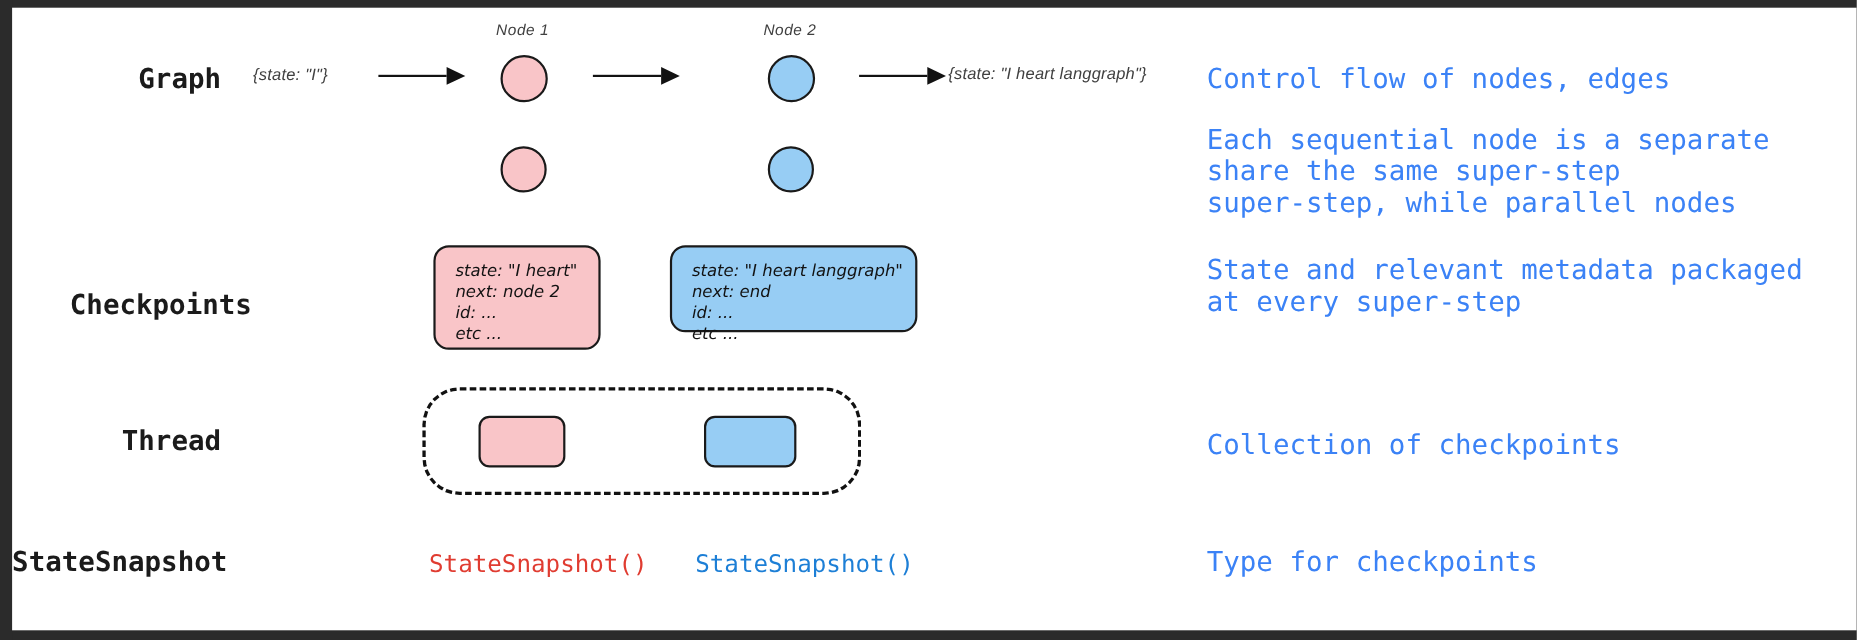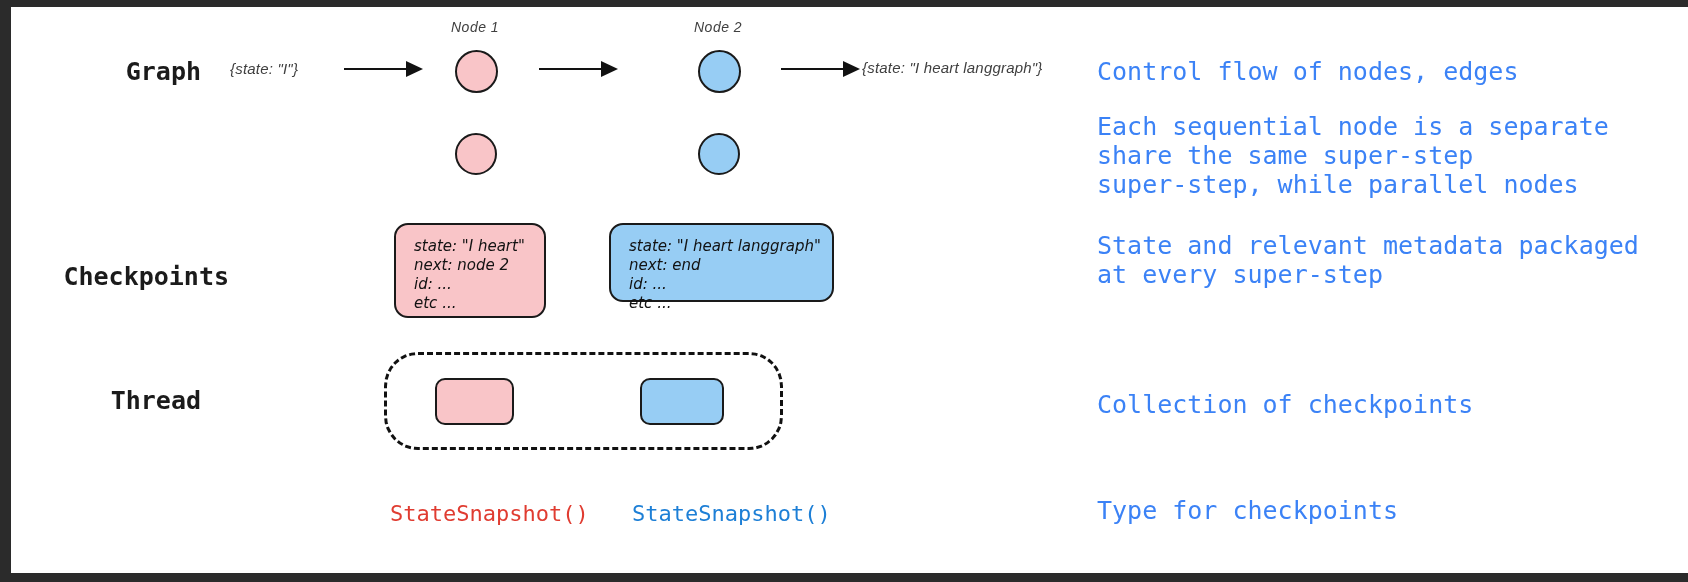--- a/index.html
+++ b/index.html
@@ -101,20 +101,21 @@
   }
 </style>
 </head>
 <body>
 
 <div id="canvas">
 
   <div class="abs rowlabel" style="top:50px;">Graph</div>
   <div class="abs rowlabel" style="top:255px;padding-left:28px;">Checkpoints</div>
   <div class="abs rowlabel" style="top:379px;">Thread</div>
+  <div class="abs rowlabel" style="top:489px;">StateSnapshot</div>
 
   <div class="abs hand statetext" style="left:219px;top:53px;">{state: "I"}</div>
 
   <div class="abs arrowwrap" style="left:333px;top:54px;">
     <div class="arrowline" style="width:62px;"></div>
     <div class="arrowhead"></div>
   </div>
 
   <div class="abs hand nodelabel" style="left:440px;top:12px;">Node 1</div>
   <div class="abs circ pink" style="left:444px;top:43px;width:43px;height:43px;"></div>

